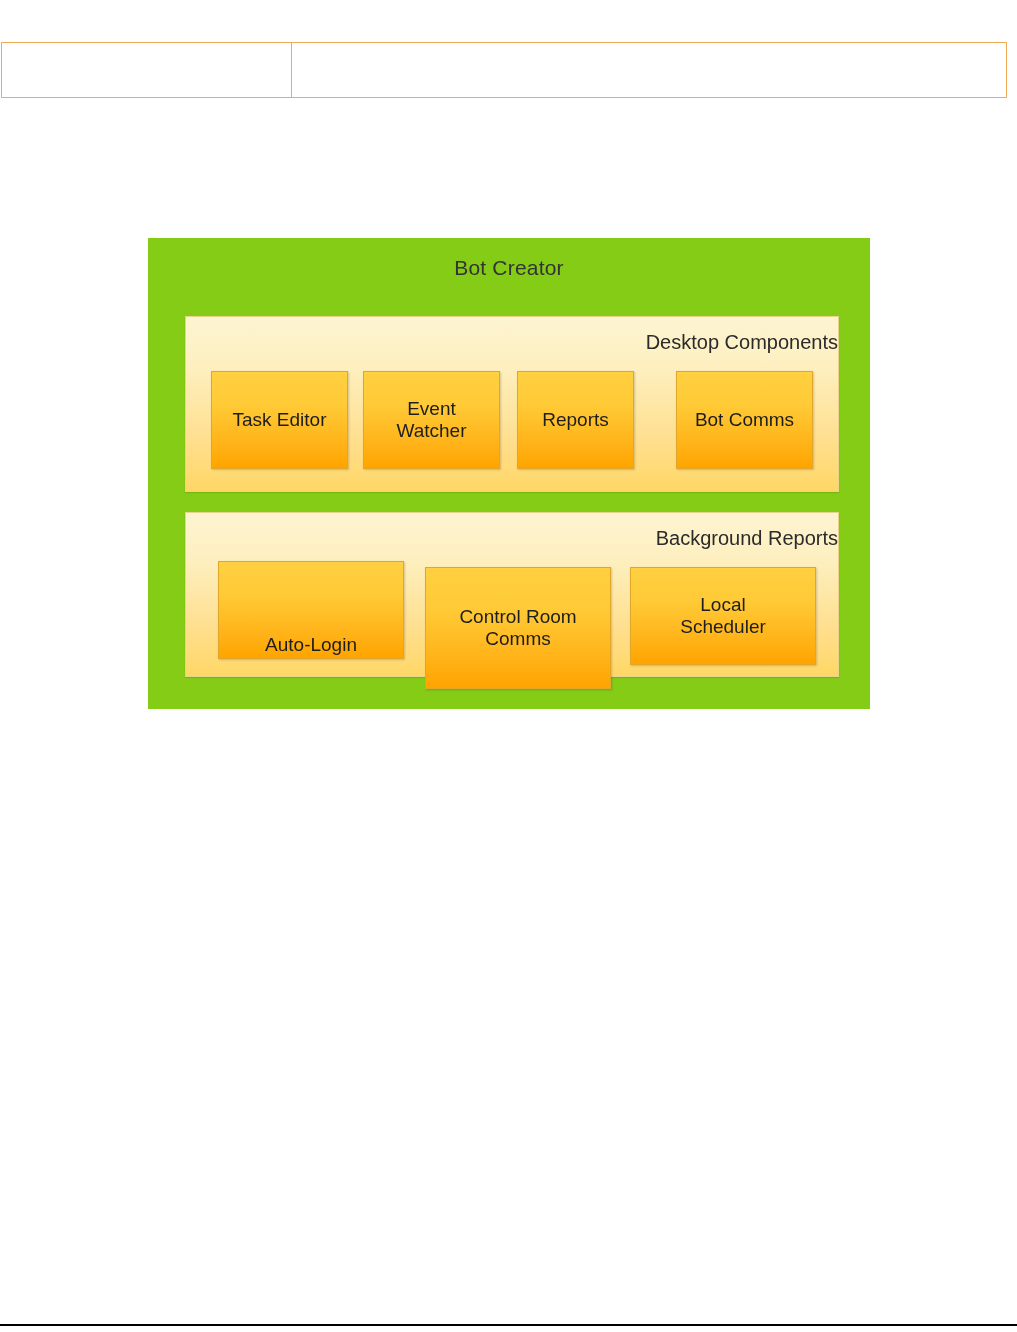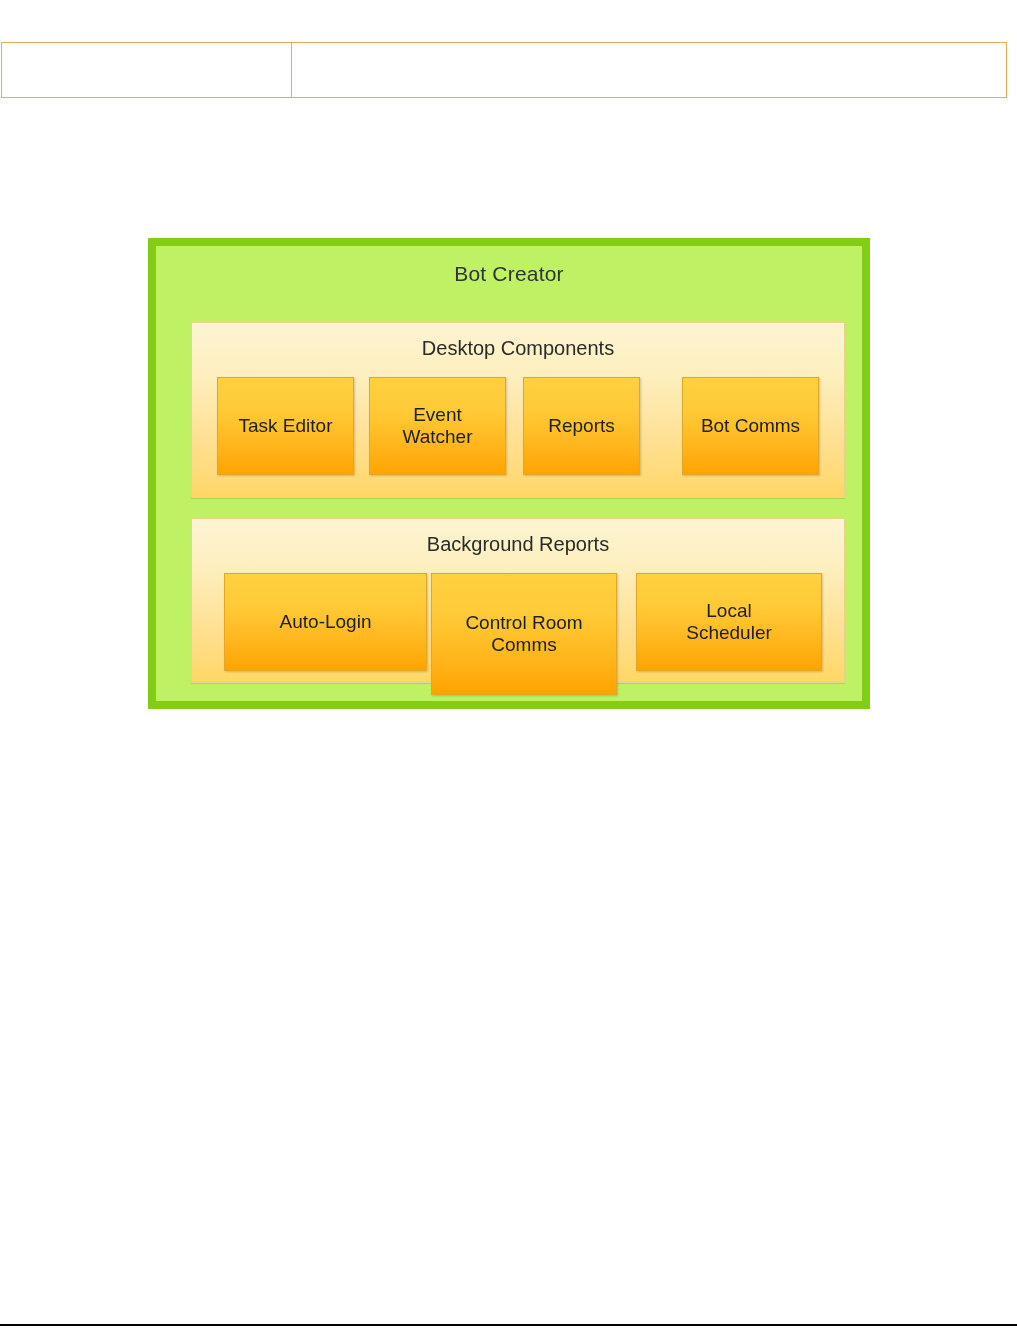--- a/index.html
+++ b/index.html
@@ -44,22 +44,22 @@
   }
 
   
   .diagram {
     position: absolute;
     left: 148px;
     top: 238px;
     width: 722px;
     height: 471px;
     box-sizing: border-box;
-    border: 8px solid #84cc16;
-    background: #bef264;
+    border: 2px solid #84cc16;
+    background: #84cc16;
     padding: 18px;
   }
   .diagram-title {
     position: absolute;
     left: 0;
     top: 16px;
     width: 100%;
     text-align: center;
     font-size: 21px;
     color: #333333;
@@ -82,21 +82,21 @@
   }
   .section-background {
     top: 272px;
     height: 165px;
   }
   .section-title {
     position: absolute;
     left: 0;
     top: 14px;
     width: 100%;
-    text-align: center;
+    text-align: right;
     font-size: 20px;
     color: #2b2b2b;
   }
 
   
   .boxes {
     position: absolute;
     left: 0;
     width: 100%;
     height: 100%;
@@ -118,21 +118,21 @@
     padding: 2px 4px;
   }
 
   
   .r1-b0 { left: 25px;  top: 54px; width: 137px; height: 98px; }
   .r1-b1 { left: 177px; top: 54px; width: 137px; height: 98px; }
   .r1-b2 { left: 331px; top: 54px; width: 117px; height: 98px; }
   .r1-b3 { left: 490px; top: 54px; width: 137px; height: 98px; }
 
   
-  .r2-b0 { left: 32px;  top: 54px; width: 203px; height: 98px; }
+  .r2-b0 { left: 32px;  top: 48px; width: 186px; height: 98px; align-items: flex-end; }
   .r2-b1 { left: 239px; top: 54px; width: 186px; height: 122px; }
   .r2-b2 { left: 444px; top: 54px; width: 186px; height: 98px; align-items: center; }
 
   .comp-label { display: block; }
 
   
   .bottom-rule {
     position: absolute;
     left: 0;
     top: 1324px;

